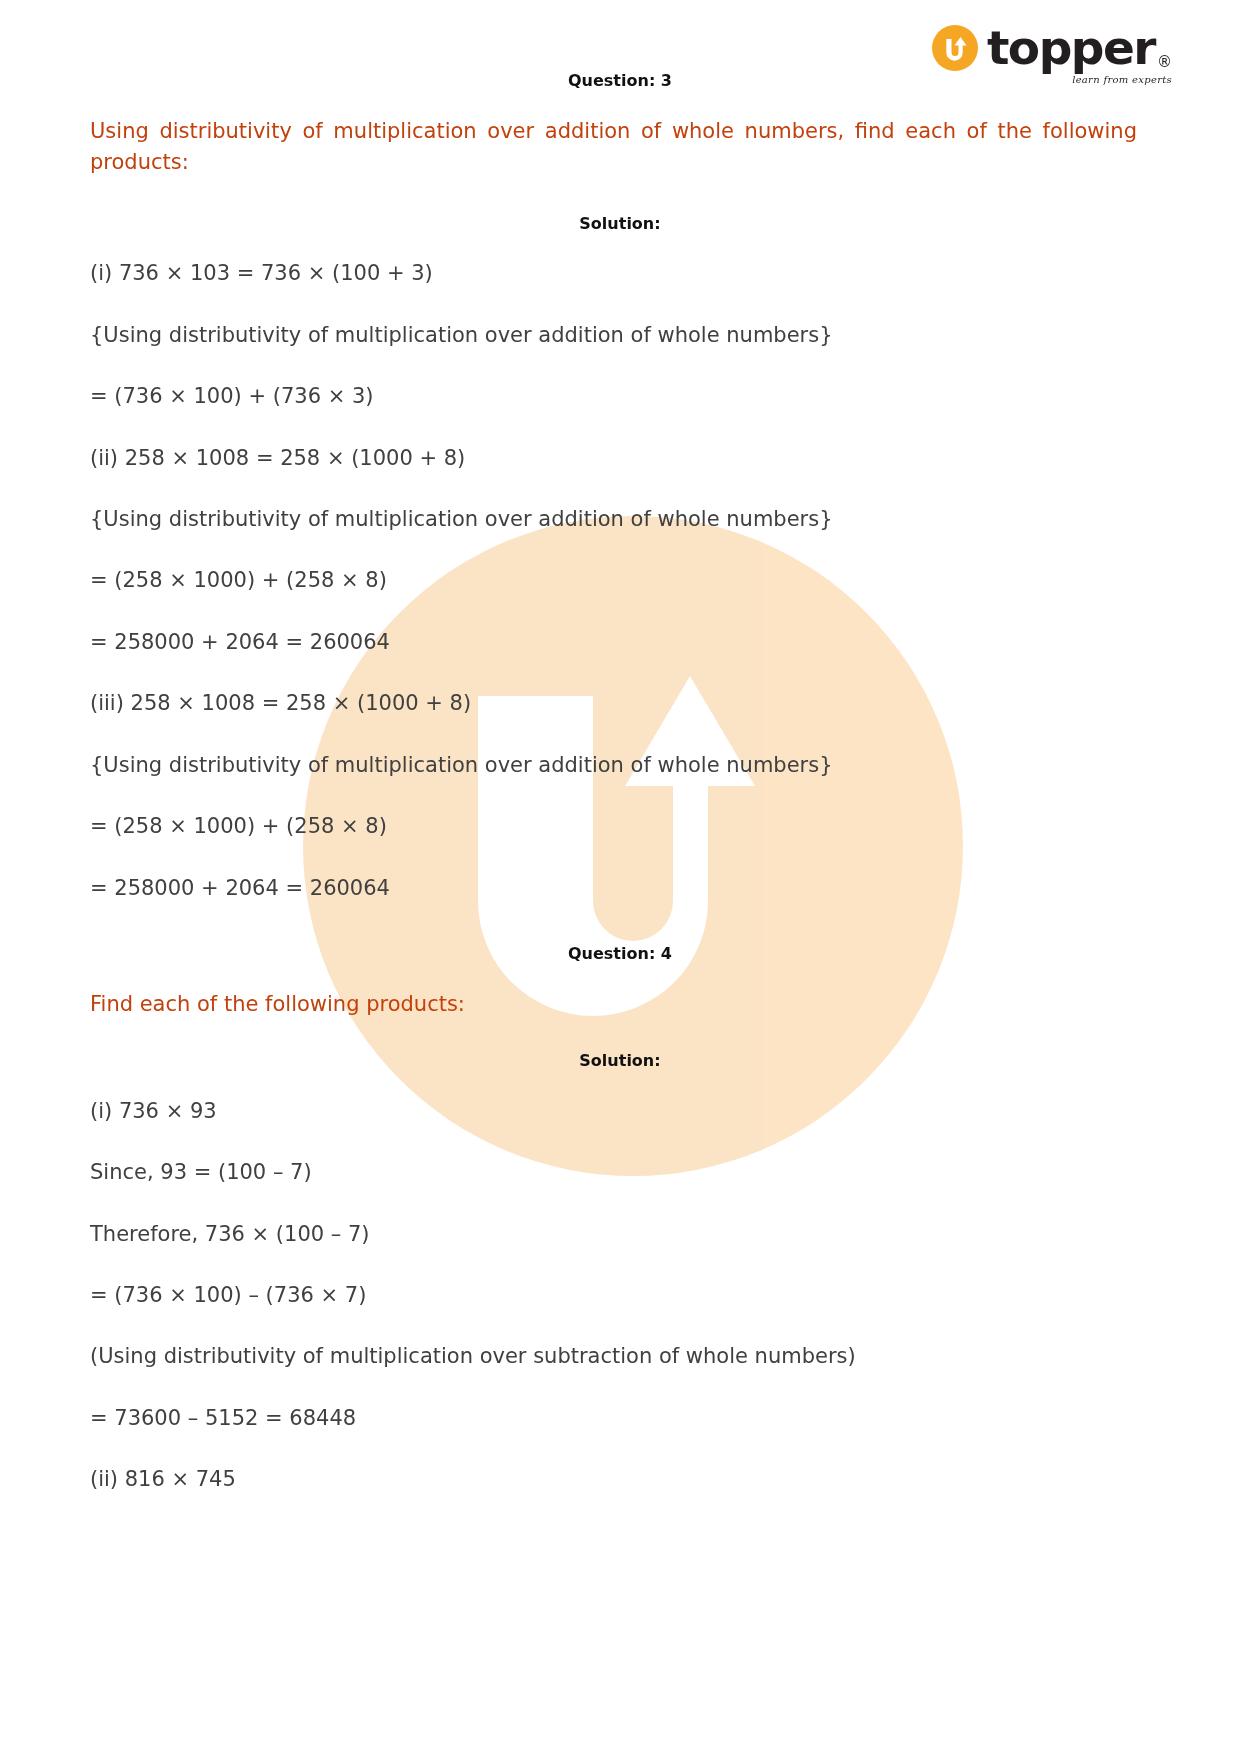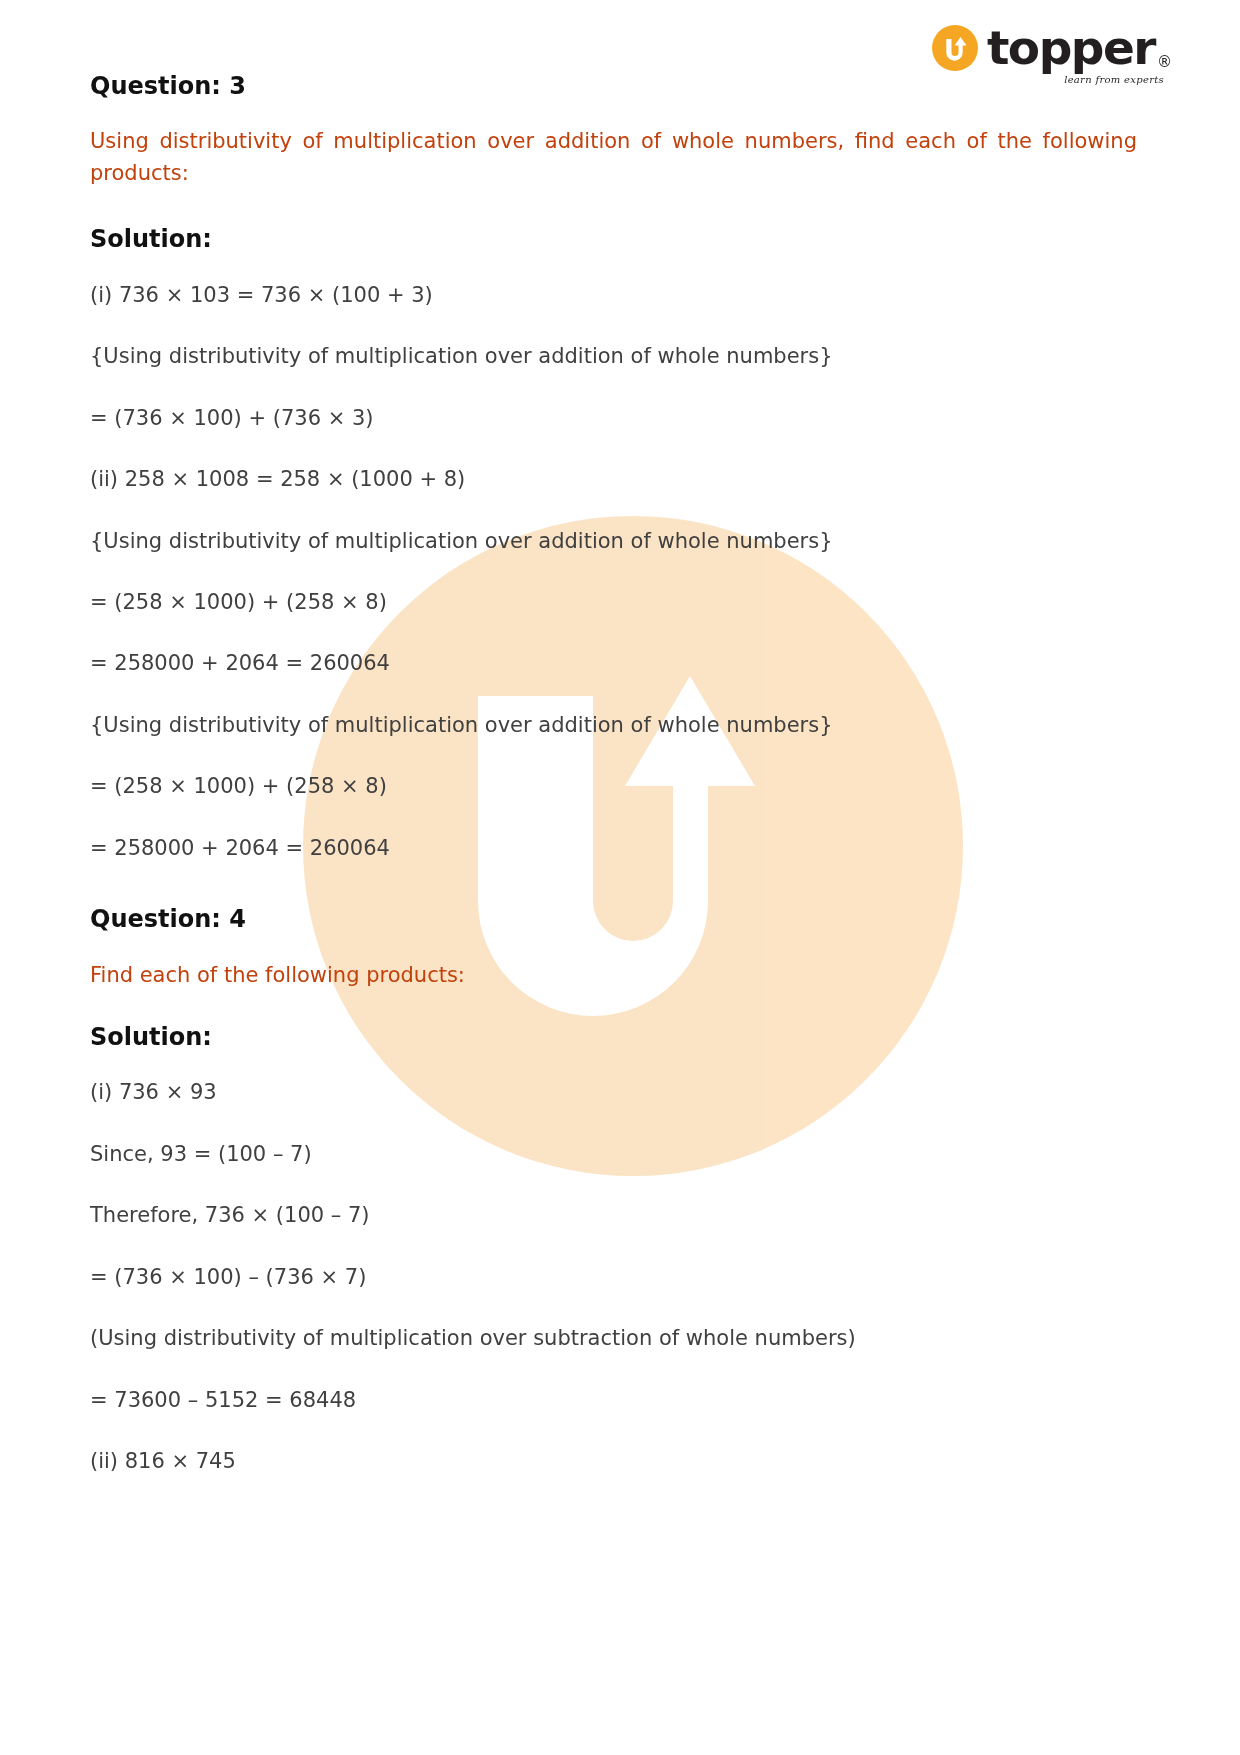--- a/index.html
+++ b/index.html
@@ -78,44 +78,45 @@
   }
   .logo-reg {
     font-size: 15px;
     vertical-align: super;
     font-weight: normal;
     color: #231f20;
     margin-left: 2px;
   }
   .logo-tag {
     position: absolute;
-    right: 8px;
+    right: 0;
     top: 50px;
     font-family: "DejaVu Serif", serif;
     font-style: italic;
     font-size: 10px;
     color: #231f20;
     letter-spacing: 0.3px;
   }
 
   
   .content {
     position: absolute;
     left: 90px;
     top: 70px;
     width: 1060px;
     z-index: 2;
   }
 
   .heading {
-    font-size: 24px;
+    font-size: 16px;
     font-weight: bold;
     color: #111111;
     margin: 0 0 24px 0;
     line-height: 1.35;
+    text-align: center;
   }
 
   .para {
     font-size: 21px;
     color: #c2410c;
     line-height: 1.5;
     margin: 0 0 30px 0;
   }
   .para.intro {
     margin-bottom: 34px;
@@ -161,20 +162,21 @@
     <p class="para intro">Using distributivity of multiplication over addition of whole numbers, find each of the following products:</p>
     <h3 class="heading">Solution:</h3>
 
     <p class="step">(i) 736 × 103 = 736 × (100 + 3)</p>
     <p class="step">{Using distributivity of multiplication over addition of whole numbers}</p>
     <p class="step">= (736 × 100) + (736 × 3)</p>
     <p class="step">(ii) 258 × 1008 = 258 × (1000 + 8)</p>
     <p class="step">{Using distributivity of multiplication over addition of whole numbers}</p>
     <p class="step">= (258 × 1000) + (258 × 8)</p>
     <p class="step">= 258000 + 2064 = 260064</p>
+    <p class="step">(iii) 258 × 1008 = 258 × (1000 + 8)</p>
     <p class="step">{Using distributivity of multiplication over addition of whole numbers}</p>
     <p class="step">= (258 × 1000) + (258 × 8)</p>
     <p class="step">= 258000 + 2064 = 260064</p>
 
     <h2 class="heading gap-before">Question: 4</h2>
     <p class="para">Find each of the following products:</p>
     <h3 class="heading">Solution:</h3>
 
     <p class="step">(i) 736 × 93</p>
     <p class="step">Since, 93 = (100 – 7)</p>

